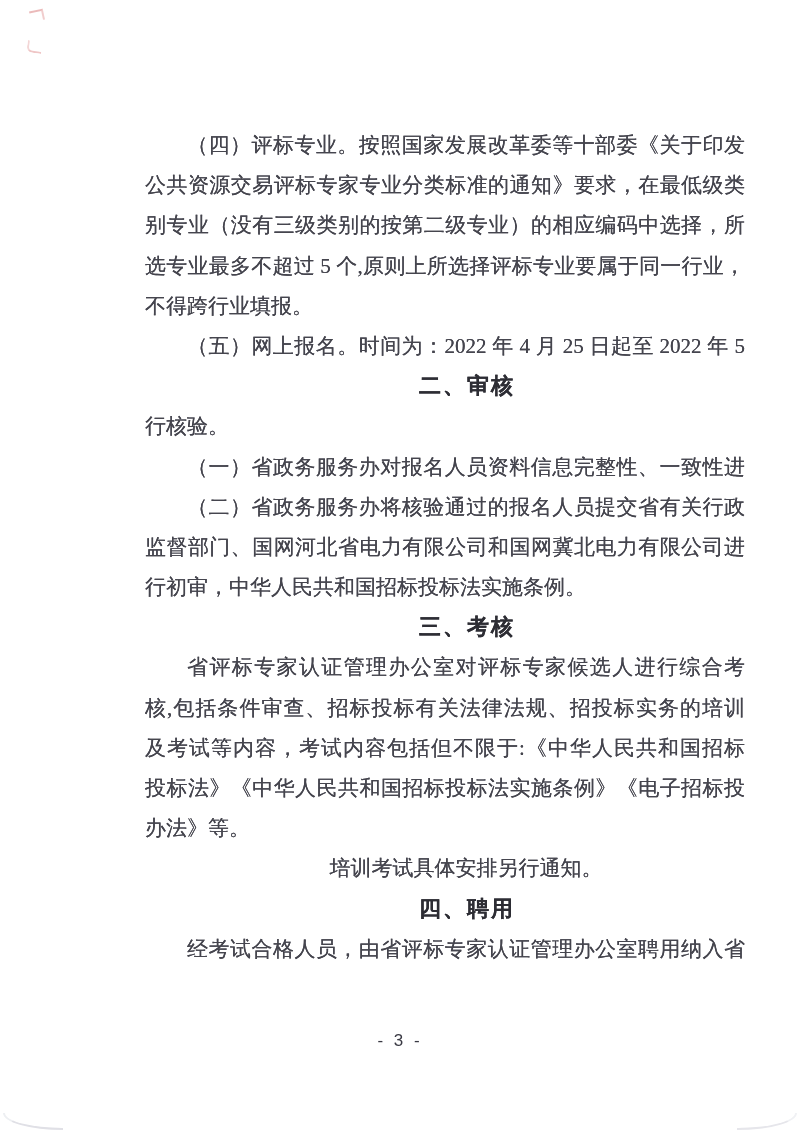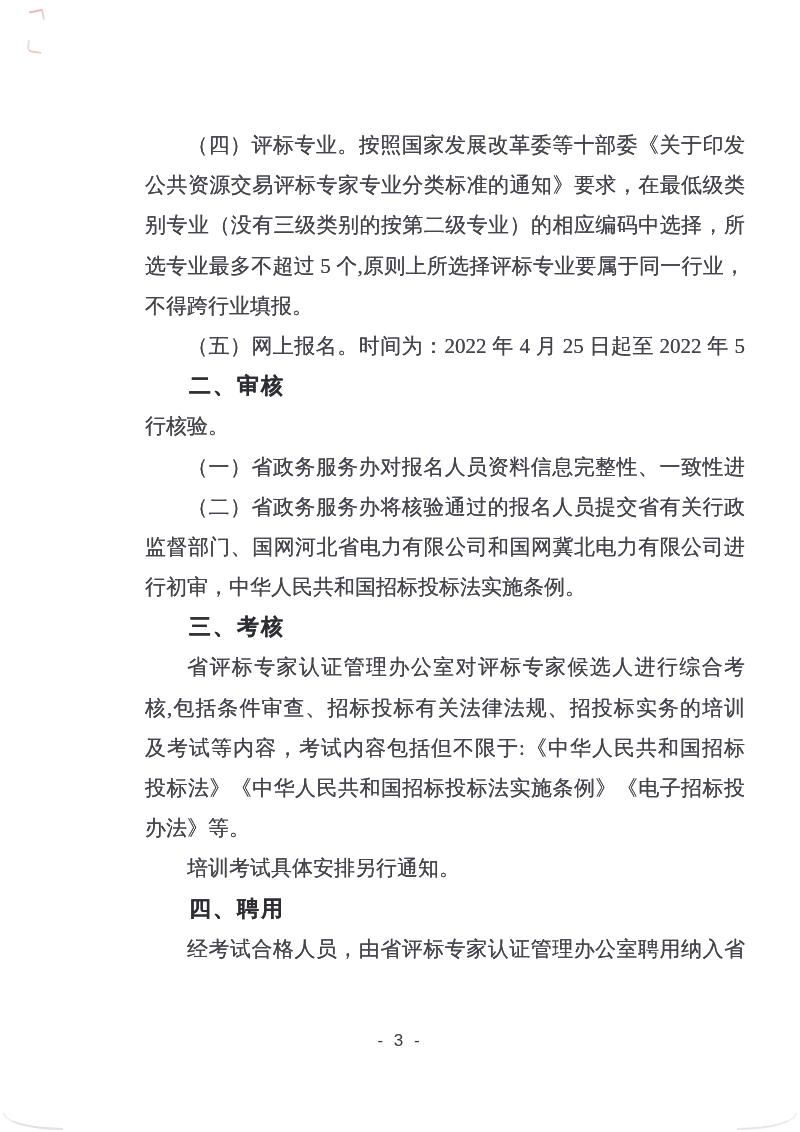--- a/index.html
+++ b/index.html
@@ -32,20 +32,21 @@
     white-space: nowrap;
   }
   .line.full {
     white-space: normal;
     text-align: justify;
     text-align-last: justify;
     text-justify: inter-character;
   }
   .line.indent {
     text-indent: 2em;
+    text-align: center;
   }
   .line.heading {
     font-family: "Liberation Sans", "DejaVu Sans", sans-serif;
     font-weight: 700;
     font-size: 22px;
     color: #2d2d34;
     letter-spacing: 2px;
     text-shadow: 0 0 0.5px currentColor;
   }
   .page-number {

